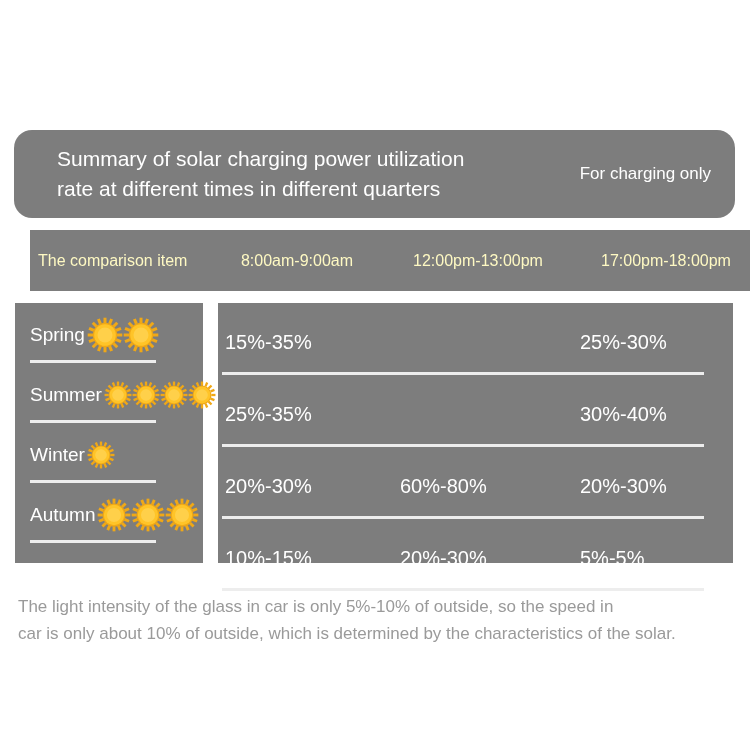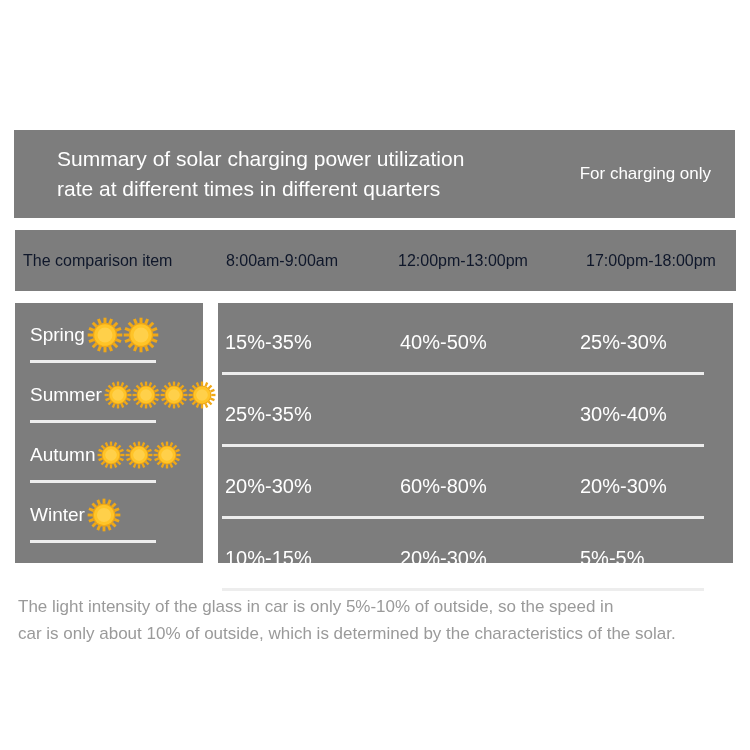--- a/index.html
+++ b/index.html
@@ -3,28 +3,28 @@
 <meta charset="utf-8">
 <style>
   html,body{margin:0;padding:0;background:#ffffff;}
   .canvas{
     position:relative;width:750px;height:750px;background:#ffffff;
     font-family:"Liberation Sans",sans-serif;overflow:hidden;
   }
   
   .title-band{
     position:absolute;left:14px;top:130px;width:721px;height:88px;
-    background:#7d7d7d;color:#ffffff;display:flex;align-items:center;
+    background:#7d7d7d;color:#ffffff;display:flex;align-items:center;border-radius:18px;
   }
   .title{padding-left:43px;font-size:21px;line-height:30px;flex:1;}
   .ref-note{padding-right:24px;font-size:17px;white-space:nowrap;}
   
   .cols-band{
-    position:absolute;left:15px;top:230px;width:721px;height:61px;
-    background:#7d7d7d;color:#0f172a;font-size:16px;
+    position:absolute;left:30px;top:230px;width:721px;height:61px;
+    background:#7d7d7d;color:#fef9c3;font-size:16px;
   }
   .col-item{position:absolute;left:8px;top:50%;transform:translateY(-50%);}
   .col-time{position:absolute;top:50%;transform:translate(-50%,-50%);white-space:nowrap;}
   .col-time.t1{left:267px;}
   .col-time.t2{left:448px;}
   .col-time.t3{left:636px;}
   
   .season-panel{
     position:absolute;left:15px;top:303px;width:188px;height:260px;
     background:#7d7d7d;color:#ffffff;
@@ -226,20 +226,48 @@
               <line x1="26.49" y1="9.51" x2="30.23" y2="5.77"></line>
               <line x1="29.09" y1="13.41" x2="33.98" y2="11.38"></line>
             </g>
             <circle cx="18" cy="18" r="12.2" fill="#F0A816"></circle>
             <circle cx="18" cy="18" r="10.8" fill="#FFC428"></circle>
             <circle cx="18" cy="18" r="7.5" fill="#FFD04A"></circle>
           </svg>
         </span>
     </div>
     <div class="season-row">
+      <span>Winter</span>
+      <span class="suns">
+          <svg class="sun" viewBox="0 0 36 36">
+            <g stroke="#F0A816" stroke-width="3">
+              <line x1="30.00" y1="18.00" x2="35.30" y2="18.00"></line>
+              <line x1="29.09" y1="22.59" x2="33.98" y2="24.62"></line>
+              <line x1="26.49" y1="26.49" x2="30.23" y2="30.23"></line>
+              <line x1="22.59" y1="29.09" x2="24.62" y2="33.98"></line>
+              <line x1="18.00" y1="30.00" x2="18.00" y2="35.30"></line>
+              <line x1="13.41" y1="29.09" x2="11.38" y2="33.98"></line>
+              <line x1="9.51" y1="26.49" x2="5.77" y2="30.23"></line>
+              <line x1="6.91" y1="22.59" x2="2.02" y2="24.62"></line>
+              <line x1="6.00" y1="18.00" x2="0.70" y2="18.00"></line>
+              <line x1="6.91" y1="13.41" x2="2.02" y2="11.38"></line>
+              <line x1="9.51" y1="9.51" x2="5.77" y2="5.77"></line>
+              <line x1="13.41" y1="6.91" x2="11.38" y2="2.02"></line>
+              <line x1="18.00" y1="6.00" x2="18.00" y2="0.70"></line>
+              <line x1="22.59" y1="6.91" x2="24.62" y2="2.02"></line>
+              <line x1="26.49" y1="9.51" x2="30.23" y2="5.77"></line>
+              <line x1="29.09" y1="13.41" x2="33.98" y2="11.38"></line>
+            </g>
+            <circle cx="18" cy="18" r="12.2" fill="#F0A816"></circle>
+            <circle cx="18" cy="18" r="10.8" fill="#FFC428"></circle>
+            <circle cx="18" cy="18" r="7.5" fill="#FFD04A"></circle>
+          </svg>
+        </span>
+    </div>
+    <div class="season-row">
       <span>Autumn</span>
       <span class="suns">
           <svg class="sun" viewBox="0 0 36 36">
             <g stroke="#F0A816" stroke-width="3">
               <line x1="30.00" y1="18.00" x2="35.30" y2="18.00"></line>
               <line x1="29.09" y1="22.59" x2="33.98" y2="24.62"></line>
               <line x1="26.49" y1="26.49" x2="30.23" y2="30.23"></line>
               <line x1="22.59" y1="29.09" x2="24.62" y2="33.98"></line>
               <line x1="18.00" y1="30.00" x2="18.00" y2="35.30"></line>
               <line x1="13.41" y1="29.09" x2="11.38" y2="33.98"></line>
@@ -274,48 +302,20 @@
               <line x1="13.41" y1="6.91" x2="11.38" y2="2.02"></line>
               <line x1="18.00" y1="6.00" x2="18.00" y2="0.70"></line>
               <line x1="22.59" y1="6.91" x2="24.62" y2="2.02"></line>
               <line x1="26.49" y1="9.51" x2="30.23" y2="5.77"></line>
               <line x1="29.09" y1="13.41" x2="33.98" y2="11.38"></line>
             </g>
             <circle cx="18" cy="18" r="12.2" fill="#F0A816"></circle>
             <circle cx="18" cy="18" r="10.8" fill="#FFC428"></circle>
             <circle cx="18" cy="18" r="7.5" fill="#FFD04A"></circle>
           </svg>
-          <svg class="sun" viewBox="0 0 36 36">
-            <g stroke="#F0A816" stroke-width="3">
-              <line x1="30.00" y1="18.00" x2="35.30" y2="18.00"></line>
-              <line x1="29.09" y1="22.59" x2="33.98" y2="24.62"></line>
-              <line x1="26.49" y1="26.49" x2="30.23" y2="30.23"></line>
-              <line x1="22.59" y1="29.09" x2="24.62" y2="33.98"></line>
-              <line x1="18.00" y1="30.00" x2="18.00" y2="35.30"></line>
-              <line x1="13.41" y1="29.09" x2="11.38" y2="33.98"></line>
-              <line x1="9.51" y1="26.49" x2="5.77" y2="30.23"></line>
-              <line x1="6.91" y1="22.59" x2="2.02" y2="24.62"></line>
-              <line x1="6.00" y1="18.00" x2="0.70" y2="18.00"></line>
-              <line x1="6.91" y1="13.41" x2="2.02" y2="11.38"></line>
-              <line x1="9.51" y1="9.51" x2="5.77" y2="5.77"></line>
-              <line x1="13.41" y1="6.91" x2="11.38" y2="2.02"></line>
-              <line x1="18.00" y1="6.00" x2="18.00" y2="0.70"></line>
-              <line x1="22.59" y1="6.91" x2="24.62" y2="2.02"></line>
-              <line x1="26.49" y1="9.51" x2="30.23" y2="5.77"></line>
-              <line x1="29.09" y1="13.41" x2="33.98" y2="11.38"></line>
-            </g>
-            <circle cx="18" cy="18" r="12.2" fill="#F0A816"></circle>
-            <circle cx="18" cy="18" r="10.8" fill="#FFC428"></circle>
-            <circle cx="18" cy="18" r="7.5" fill="#FFD04A"></circle>
-          </svg>
-        </span>
-    </div>
-    <div class="season-row">
-      <span>Winter</span>
-      <span class="suns">
           <svg class="sun" viewBox="0 0 36 36">
             <g stroke="#F0A816" stroke-width="3">
               <line x1="30.00" y1="18.00" x2="35.30" y2="18.00"></line>
               <line x1="29.09" y1="22.59" x2="33.98" y2="24.62"></line>
               <line x1="26.49" y1="26.49" x2="30.23" y2="30.23"></line>
               <line x1="22.59" y1="29.09" x2="24.62" y2="33.98"></line>
               <line x1="18.00" y1="30.00" x2="18.00" y2="35.30"></line>
               <line x1="13.41" y1="29.09" x2="11.38" y2="33.98"></line>
               <line x1="9.51" y1="26.49" x2="5.77" y2="30.23"></line>
               <line x1="6.91" y1="22.59" x2="2.02" y2="24.62"></line>
@@ -332,21 +332,20 @@
             <circle cx="18" cy="18" r="10.8" fill="#FFC428"></circle>
             <circle cx="18" cy="18" r="7.5" fill="#FFD04A"></circle>
           </svg>
         </span>
     </div>
   </div>
 
   <div class="values-panel">
     <div class="data-row">
       <span class="val c1">15%-35%</span>
-      <span class="val c2">40%-50%</span>
       <span class="val c3">25%-30%</span>
     </div>
     <div class="data-row">
       <span class="val c1">25%-35%</span>
       <span class="val c3">30%-40%</span>
     </div>
     <div class="data-row">
       <span class="val c1">20%-30%</span>
       <span class="val c2">60%-80%</span>
       <span class="val c3">20%-30%</span>

